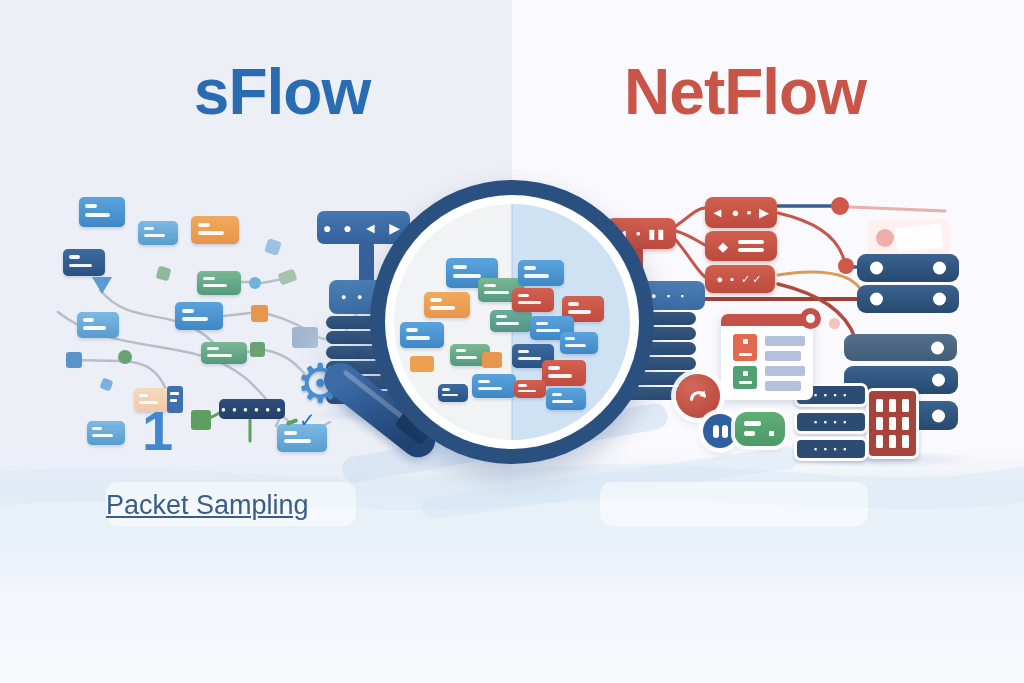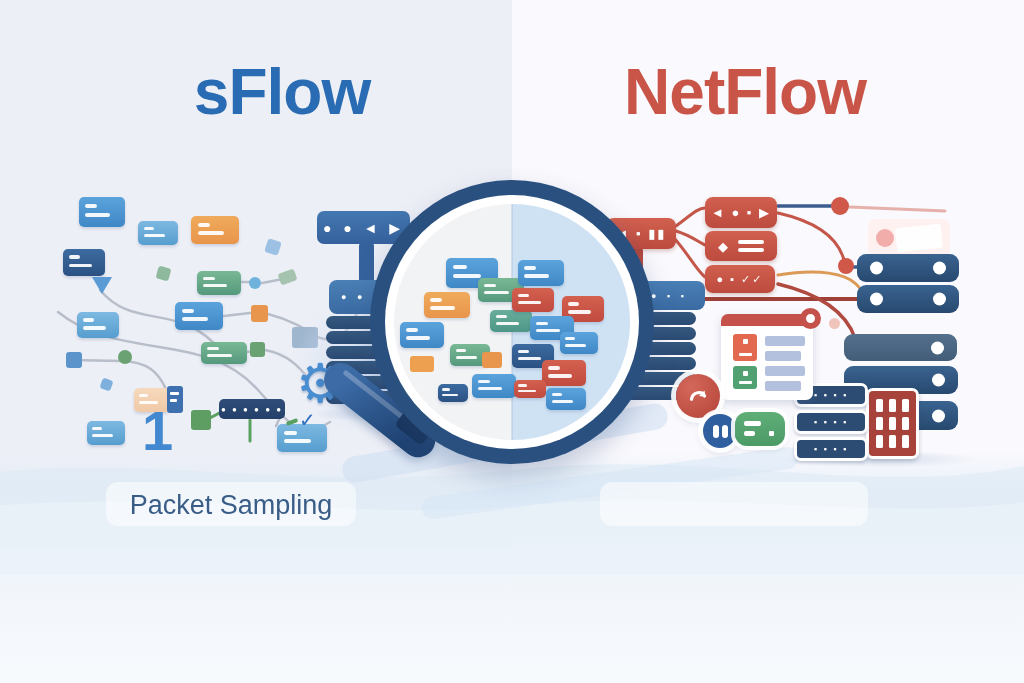--- a/index.html
+++ b/index.html
@@ -6,21 +6,21 @@
   .stage{position:relative;width:1024px;height:683px;overflow:hidden;
          font-family:"Liberation Sans","DejaVu Sans",sans-serif;background:#faf9fd;}
   .abs{position:absolute;}
   
   .half-left{left:0;top:0;width:512px;height:683px;background:#edeff6;}
   .bottom-band{left:0;top:452px;width:1024px;height:231px;
     background:linear-gradient(180deg,rgba(235,242,250,0) 0%,rgba(228,238,248,.9) 18%,#f2f6fb 60%,#f7fafd 100%);}
   .streak{border-radius:14px;background:rgba(205,223,242,.55);}
   
   .title{font-weight:bold;font-size:64px;letter-spacing:-1px;text-align:center;width:280px;}
-  .caption{font-size:27px;text-align:center;}
+  .caption{font-size:27px;text-decoration:underline;}
   .cap-bg{background:rgba(255,255,255,.55);border-radius:12px;}
   .rate{display:flex;align-items:baseline;gap:9px;}
   .rate .big{font-size:56px;font-weight:600;}
   .rate .rest{font-size:40px;font-weight:bold;letter-spacing:-1px;}
   
   .p{position:absolute;border-radius:5px;box-shadow:0 2px 3px rgba(50,80,130,.18);}
   .p::before,.p::after{content:"";position:absolute;background:rgba(255,255,255,.93);border-radius:2px;}
   .p::before{left:14%;top:24%;width:26%;height:14%;}
   .p::after{left:14%;top:54%;width:54%;height:14%;}
   .c-blue{background:linear-gradient(180deg,#5aa3dc,#3f88c6);}

